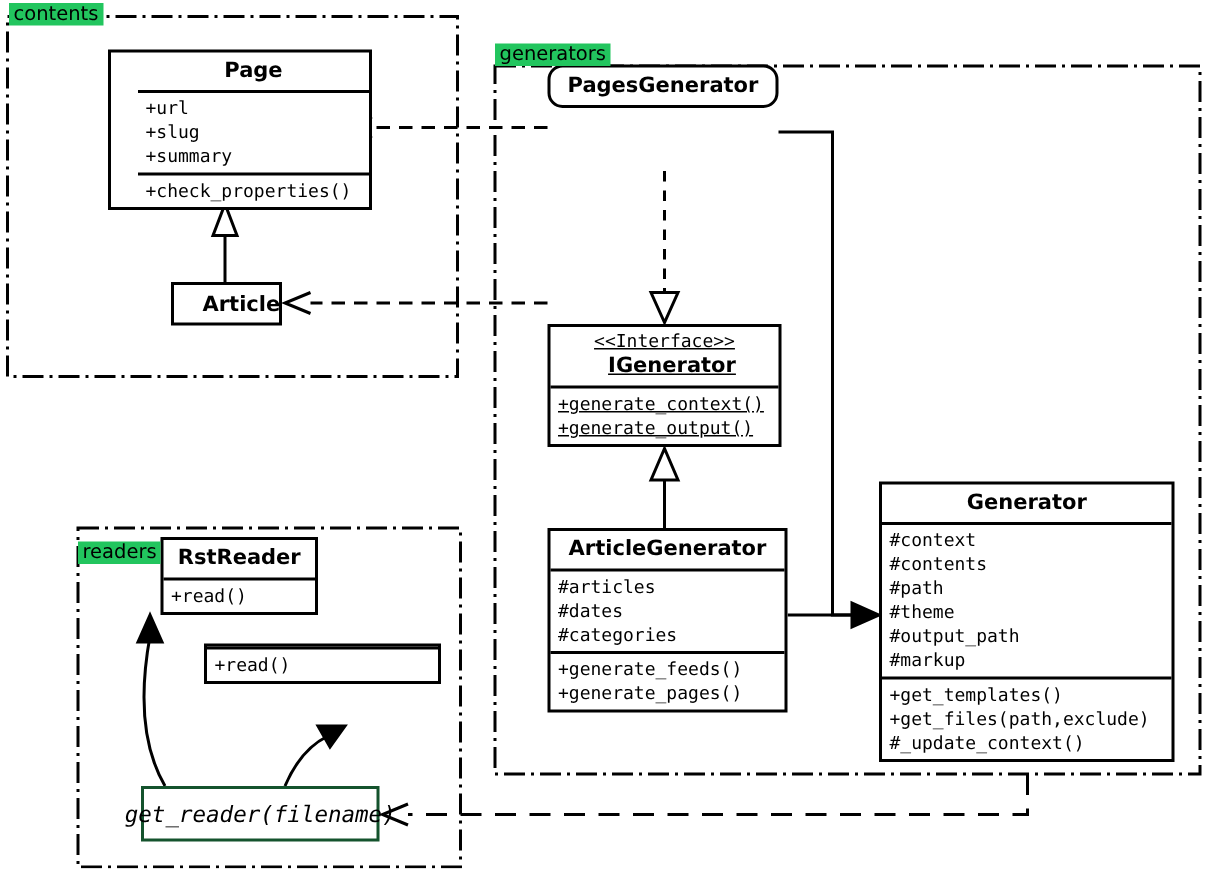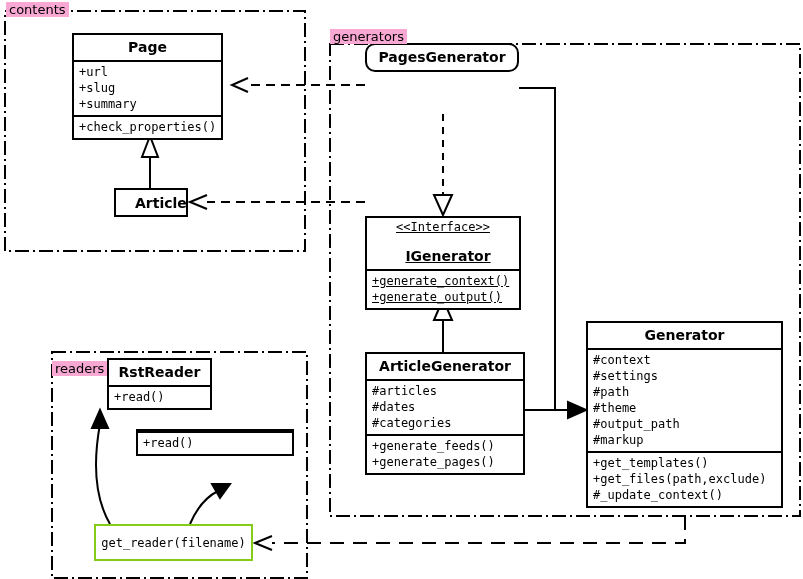--- a/index.html
+++ b/index.html
@@ -23,21 +23,21 @@
     top: 0;
     width: 803px;
     height: 579px;
     pointer-events: none;
   }
   .pkg-label {
     position: absolute;
     font-family: "DejaVu Sans", sans-serif;
     font-size: 13px;
     color: #000;
-    background: #f9a8d4;
+    background: #22c55e;
     padding: 0 3px;
     z-index: 5;
   }
   .uml {
     position: absolute;
     border: 2px solid #000;
     background: #ffffff;
     box-sizing: border-box;
     z-index: 3;
   }
@@ -63,41 +63,42 @@
   }
   .uml .row {
     font-family: "DejaVu Sans Mono", monospace;
     font-size: 12px;
     line-height: 16px;
     padding: 0 5px;
     white-space: nowrap;
   }
   .plain-box {
     position: absolute;
-    border: 2px solid #84cc16;
+    border: 2px solid #14532d;
     background: #ffffff;
     box-sizing: border-box;
     display: flex;
     align-items: center;
     justify-content: center;
     font-family: "DejaVu Sans Mono", monospace;
-    font-size: 12px;
+    font-size: 15px;
     z-index: 3;
+    font-style: italic;
   }
 </style>
 </head>
 <body>
 
 <div id="canvas">
 
   <div class="pkg-label" style="left:6px; top:2px;">contents</div>
   <div class="pkg-label" style="left:330px; top:29px;">generators</div>
   <div class="pkg-label" style="left:52px; top:361px;">readers</div>
 
-  <div class="uml" style="left:72px; top:33px; width:151px;">
+  <div class="uml" style="left:72px; top:33px; width:176px;padding-left:18px;">
     <div class="title">Page</div>
     <div class="section">
       <div class="row">+url</div>
       <div class="row">+slug</div>
       <div class="row">+summary</div>
     </div>
     <div class="section">
       <div class="row">+check_properties()</div>
     </div>
   </div>
@@ -105,21 +106,21 @@
   <div class="uml" style="left:114px; top:188px; width:74px; height:29px;">
     <div class="title" style="padding:5px 19px;">Article</div>
   </div>
 
   <div class="uml" style="left:365px; top:43px; width:154px;border-radius:10px;">
     <div class="title">PagesGenerator</div>
   </div>
 
   <div class="uml" style="left:365px; top:216px; width:156px;text-decoration:underline;">
     <div class="stereo">&lt;&lt;Interface&gt;&gt;</div>
-    <div class="title" style="padding:1px 6px 5px 16px;margin-top:12px;">IGenerator</div>
+    <div class="title" style="padding:1px 6px 5px 16px;">IGenerator</div>
     <div class="section">
       <div class="row">+generate_context()</div>
       <div class="row">+generate_output()</div>
     </div>
   </div>
 
   <div class="uml" style="left:365px; top:352px; width:160px;">
     <div class="title">ArticleGenerator</div>
     <div class="section">
       <div class="row">#articles</div>
@@ -129,21 +130,21 @@
     <div class="section">
       <div class="row">+generate_feeds()</div>
       <div class="row">+generate_pages()</div>
     </div>
   </div>
 
   <div class="uml" style="left:586px; top:321px; width:197px;">
     <div class="title">Generator</div>
     <div class="section">
       <div class="row">#context</div>
-      <div class="row">#settings</div>
+      <div class="row">#contents</div>
       <div class="row">#path</div>
       <div class="row">#theme</div>
       <div class="row">#output_path</div>
       <div class="row">#markup</div>
     </div>
     <div class="section">
       <div class="row">+get_templates()</div>
       <div class="row">+get_files(path,exclude)</div>
       <div class="row">#_update_context()</div>
     </div>

